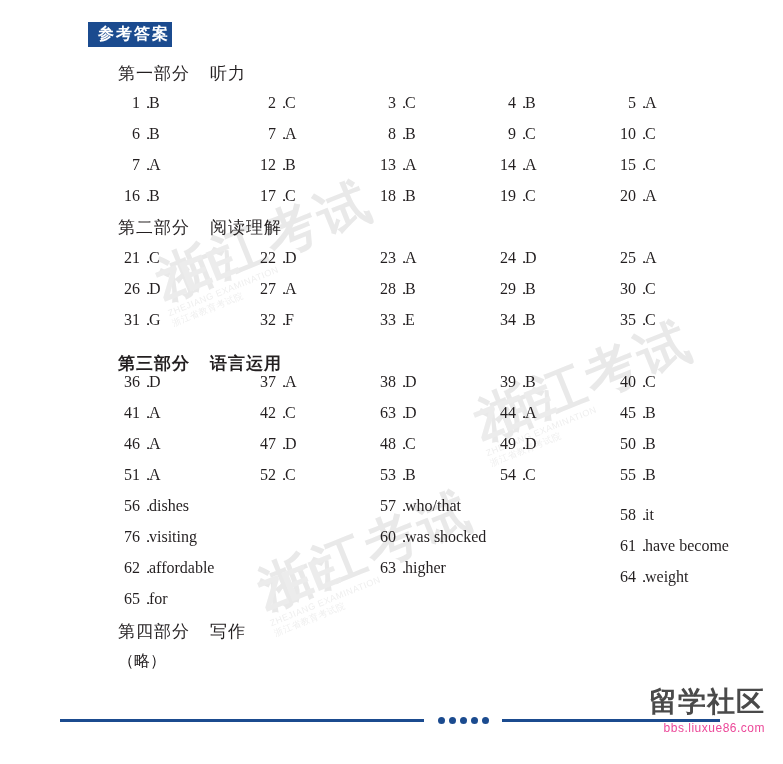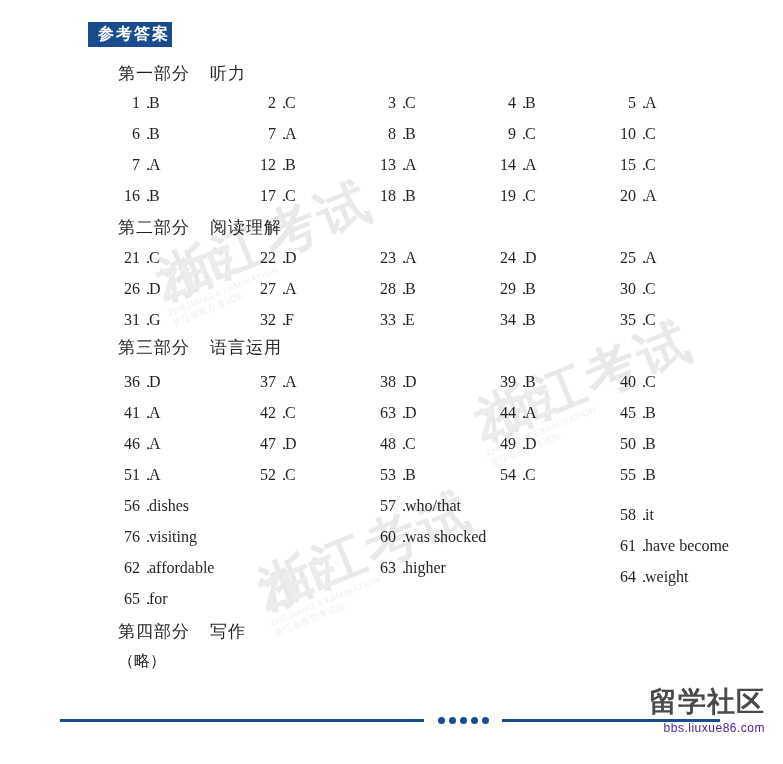--- a/index.html
+++ b/index.html
@@ -164,21 +164,21 @@
     font-family: "Liberation Sans", sans-serif;
     font-size: 28px;
     font-weight: bold;
     color: #4a4a4a;
     letter-spacing: 1px;
     line-height: 1;
   }
   .brand-sub {
     font-family: "Liberation Sans", sans-serif;
     font-size: 12px;
-    color: #4c1d95;
+    color: #ec4899;
     letter-spacing: 0.5px;
     margin-top: 5px;
   }
 </style>
 </head>
 <body>
 
 <div>
   <div class="wm wm-text wm-1">浙江考试</div>
   <div class="wm-block wm-b1">
@@ -202,21 +202,21 @@
   </div>
 </div>
 
 <div class="page">
 
   <div class="answer-badge">参考答案</div>
 
   <div id="sections">
       <div class="section-head" style="left: 118px; top: 62px;"><span>第一部分</span><span class="sh-title">听力</span></div>
       <div class="section-head" style="left: 118px; top: 216px;"><span>第二部分</span><span class="sh-title">阅读理解</span></div>
-      <div class="section-head" style="left: 118px; top: 336px;"><span>第三部分</span><span class="sh-title">语言运用</span></div>
+      <div class="section-head" style="left: 118px; top: 352px; font-weight: bold;"><span>第三部分</span><span class="sh-title">语言运用</span></div>
       <div class="section-head" style="left: 118px; top: 620px;"><span>第四部分</span><span class="sh-title">写作</span></div>
     </div>
   <div id="rows">
       <div class="ans-row" style="top: 93px;">
         <div class="ans-cell c0"><span class="num num-right">1</span><span class="dot">．</span><span class="val">B</span></div>
         <div class="ans-cell c1"><span class="num num-right">2</span><span class="dot">．</span><span class="val">C</span></div>
         <div class="ans-cell c2"><span class="num num-right">3</span><span class="dot">．</span><span class="val">C</span></div>
         <div class="ans-cell c3"><span class="num num-right">4</span><span class="dot">．</span><span class="val">B</span></div>
         <div class="ans-cell c4"><span class="num num-right">5</span><span class="dot">．</span><span class="val">A</span></div>
       </div>

